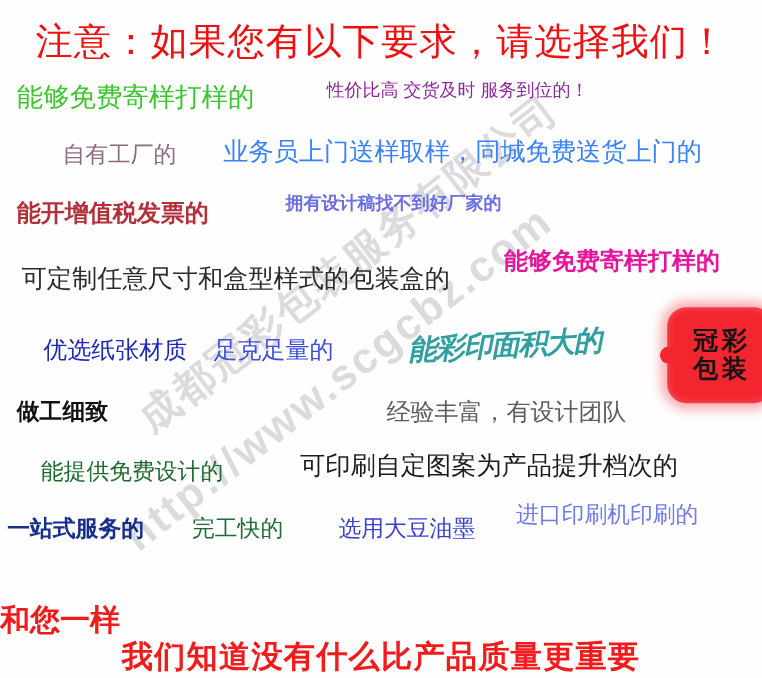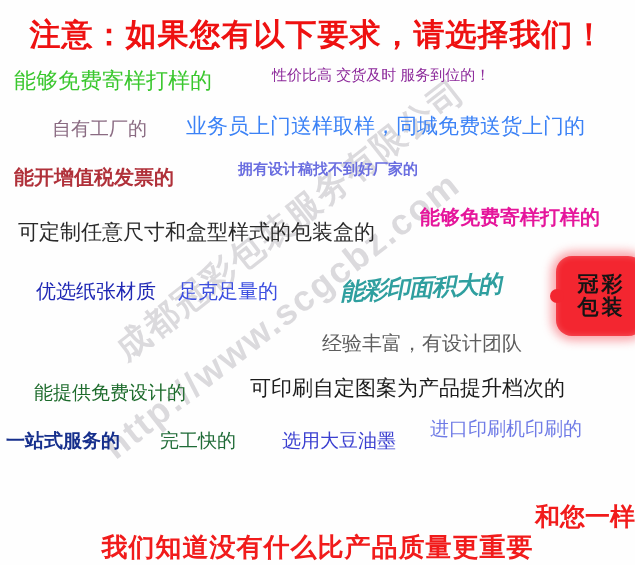--- a/index.html
+++ b/index.html
@@ -50,21 +50,21 @@
 
   
   .tx-layer{position:absolute;inset:0;z-index:4;}
   .ln{position:absolute;white-space:nowrap;}
 
   
   .headline{
     left:0;right:0;top:14px;
     text-align:center;
     font-size:31px;
-    font-weight:700;
+    font-weight:400;
     color:#ee1111;
     letter-spacing:1px;
     font-family:"DejaVu Sans",sans-serif;
   }
 
   
   .r2a{left:14px;top:66px;font-size:22px;font-weight:400;color:#3ac72e;font-family:"DejaVu Sans",sans-serif;}
   .r2b{left:272px;top:66px;font-size:15px;color:#8d2a9b;font-family:"Liberation Sans",sans-serif;}
 
   
@@ -104,21 +104,21 @@
   .r8b{left:250px;top:374px;font-size:21px;color:#1c1c1c;font-family:"Liberation Sans",sans-serif;}
 
   
   .r9a{left:6px;top:428px;font-size:19px;font-weight:700;color:#162f8c;font-family:"DejaVu Sans",sans-serif;}
   .r9b{left:160px;top:428px;font-size:19px;color:#1f6b37;font-family:"DejaVu Sans",sans-serif;}
   .r9c{left:282px;top:428px;font-size:19px;color:#3a3fd0;font-family:"DejaVu Sans",sans-serif;}
   .r9d{left:430px;top:416px;font-size:19px;color:#6f7be6;font-family:"DejaVu Sans",sans-serif;}
 
   
   .c1{left:0;right:0;top:466px;text-align:center;font-size:25px;font-weight:700;color:#f11b1b;font-family:"DejaVu Sans",sans-serif;}
-  .c2{left:0;right:0;top:500px;text-align:right;font-size:25px;font-weight:700;color:#f11b1b;font-family:"DejaVu Sans",sans-serif;}
+  .c2{left:0;right:0;top:500px;text-align:left;font-size:25px;font-weight:700;color:#f11b1b;font-family:"DejaVu Sans",sans-serif;}
   .c3{left:0;right:0;top:530px;text-align:center;font-size:26px;font-weight:700;color:#f31d1d;letter-spacing:1px;font-family:"DejaVu Sans",sans-serif;}
 
   
   .stamp{
     position:absolute;
     left:556px;top:256px;
     width:88px;height:80px;
     z-index:5;
   }
   .stamp-glow{
@@ -182,20 +182,21 @@
     <div class="ln r4a" style="color: rgb(176, 49, 58);">能开增值税发票的</div>
     <div class="ln r4b" style="color: rgb(106, 110, 224);">拥有设计稿找不到好厂家的</div>
 
     <div class="ln r5a" style="color: rgb(42, 42, 42);">可定制任意尺寸和盒型样式的包装盒的</div>
     <div class="ln r5b" style="color: rgb(229, 22, 155);">能够免费寄样打样的</div>
 
     <div class="ln r6a" style="color: rgb(31, 40, 180);">优选纸张材质</div>
     <div class="ln r6b" style="color: rgb(61, 79, 224);">足克足量的</div>
     <div class="ln r6c" style="color: rgb(47, 159, 159);">能彩印面积大的</div>
 
+    <div class="ln r7a" style="color: rgb(18, 18, 18);">做工细致</div>
     <div class="ln r7c" style="color: rgb(93, 93, 93);">经验丰富，有设计团队</div>
 
     <div class="ln r8a" style="color: rgb(29, 107, 44);">能提供免费设计的</div>
     <div class="ln r8b" style="color: rgb(28, 28, 28);">可印刷自定图案为产品提升档次的</div>
 
     <div class="ln r9a" style="color: rgb(22, 47, 140);">一站式服务的</div>
     <div class="ln r9b" style="color: rgb(31, 107, 55);">完工快的</div>
     <div class="ln r9c" style="color: rgb(58, 63, 208);">选用大豆油墨</div>
     <div class="ln r9d" style="color: rgb(111, 123, 230);">进口印刷机印刷的</div>
 

